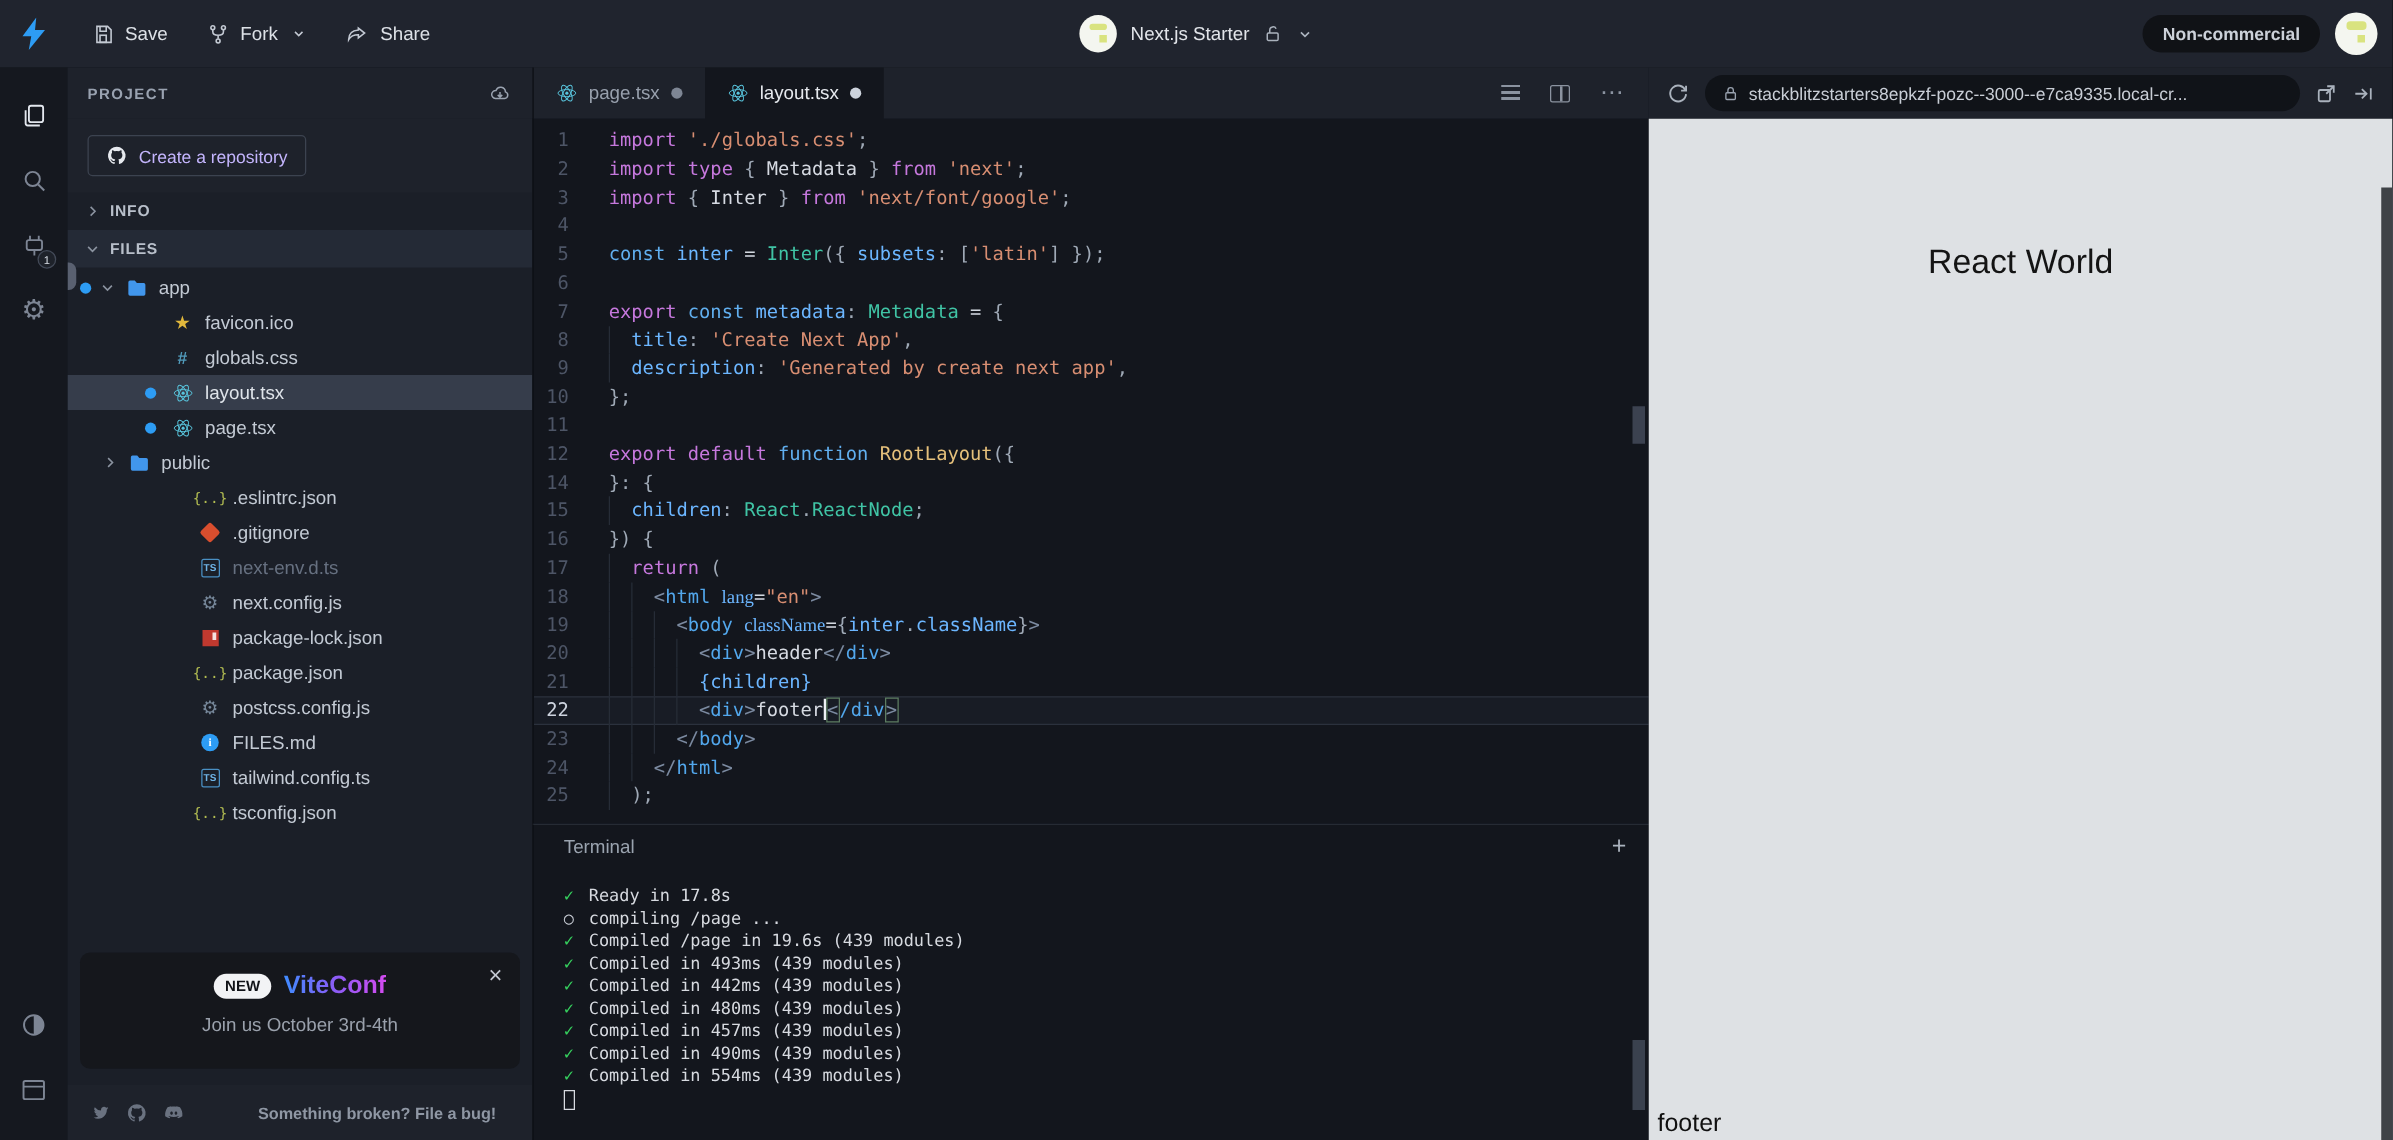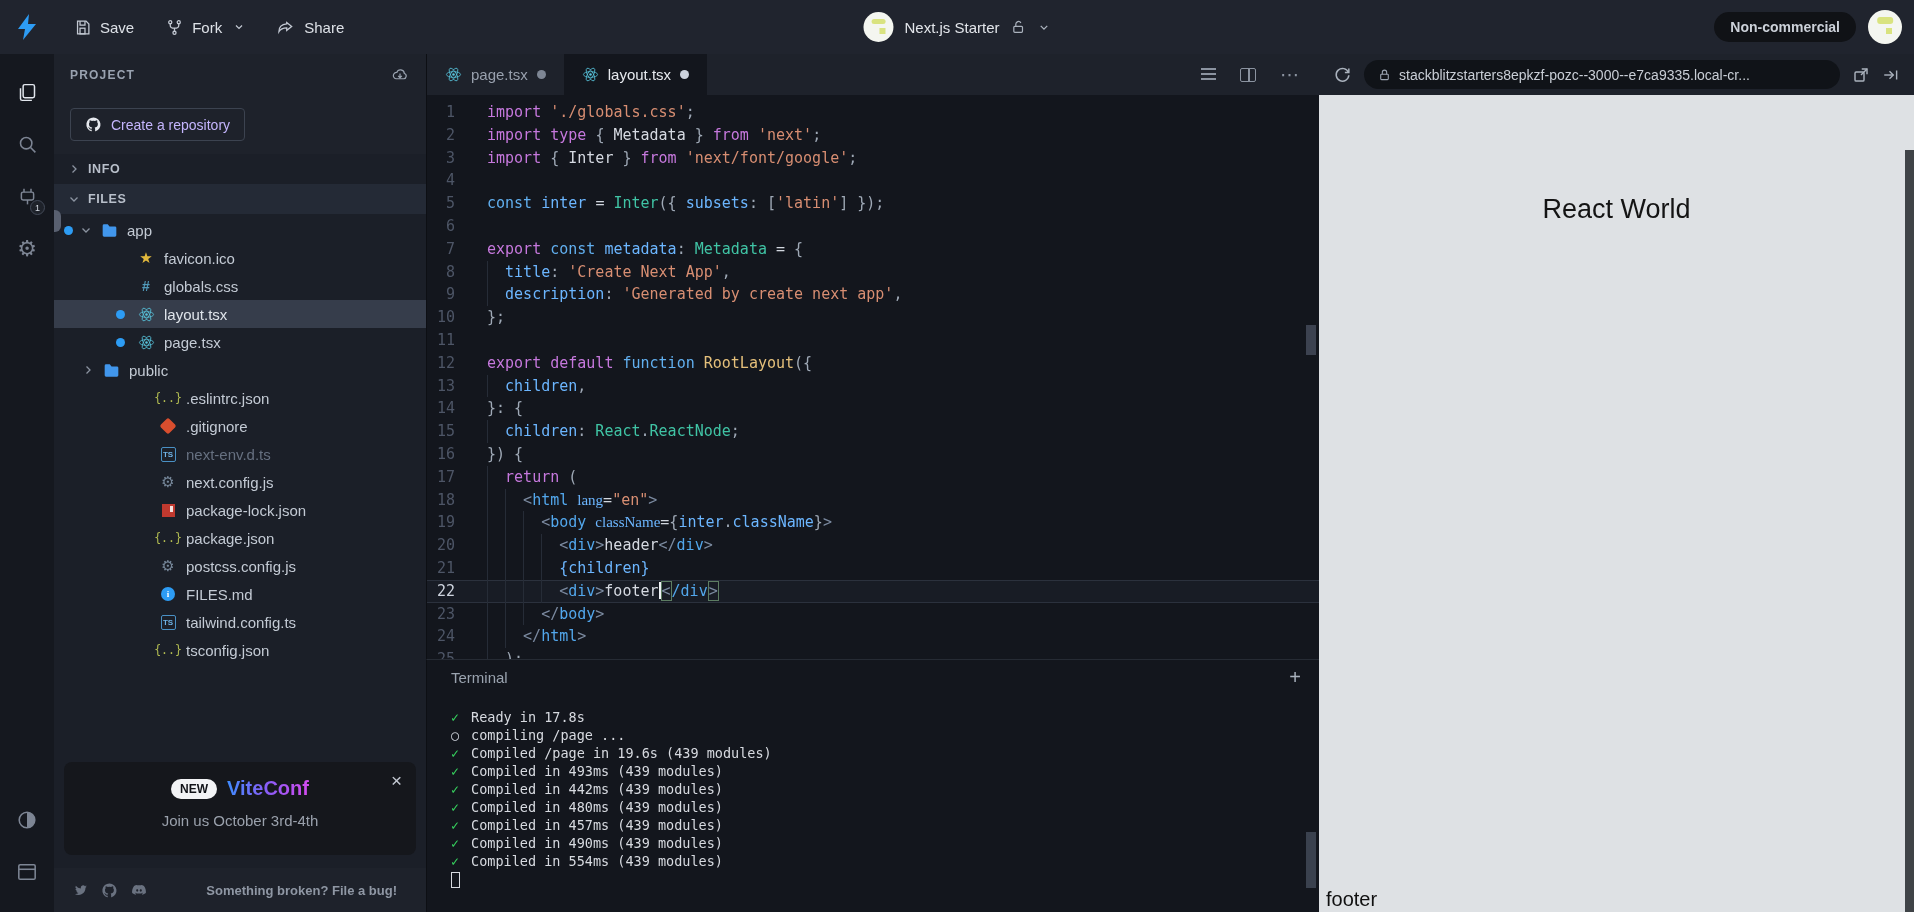--- a/index.html
+++ b/index.html
@@ -534,24 +534,20 @@
       </div>
       <div class="code-line">
         <span class="ln">11</span>
         <span class="lc"></span>
       </div>
       <div class="code-line">
         <span class="ln">12</span>
         <span class="lc"><span class="tk-kw">export</span><span class="tk-pl"> </span><span class="tk-kw">default</span><span class="tk-pl"> </span><span class="tk-kw2">function</span><span class="tk-pl"> </span><span class="tk-fn">RootLayout</span><span class="tk-pun">({</span></span>
       </div>
       <div class="code-line">
-        <span class="ln">13</span>
-        <span class="lc"><span class="guide"></span><span class="tk-id">children</span><span class="tk-pun">,</span></span>
-      </div>
-      <div class="code-line">
         <span class="ln">14</span>
         <span class="lc"><span class="tk-pun">}: {</span></span>
       </div>
       <div class="code-line">
         <span class="ln">15</span>
         <span class="lc"><span class="guide"></span><span class="tk-id">children</span><span class="tk-pun">:</span><span class="tk-pl"> </span><span class="tk-type">React</span><span class="tk-pun">.</span><span class="tk-type">ReactNode</span><span class="tk-pun">;</span></span>
       </div>
       <div class="code-line">
         <span class="ln">16</span>
         <span class="lc"><span class="tk-pun">}) {</span></span>

